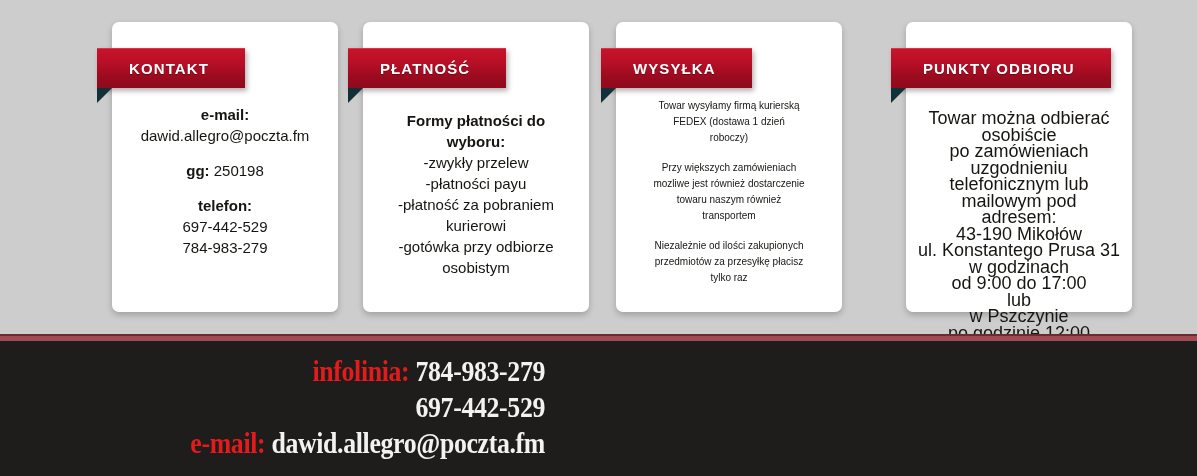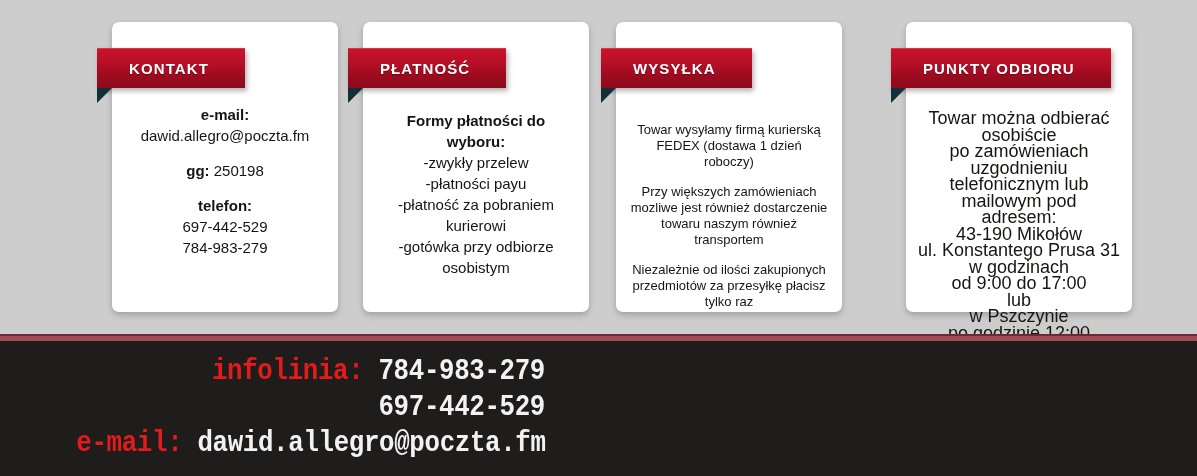--- a/index.html
+++ b/index.html
@@ -88,21 +88,21 @@
     color: #171511;
     font-size: 14.5px;
     line-height: 18px;
   }
   .card-body .line { display: block; }
   .card-body .bold { font-weight: bold; }
   .card-body .spacer { display: block; height: 14px; }
 
   .c1 .card-body { font-size: 15px; line-height: 21px; }
   .c2 .card-body { font-size: 15px; line-height: 21px; top: 88px; }
-  .c3 .card-body { font-size: 13px; line-height: 16px; top: 100px; }
+  .c3 .card-body { font-size: 10px; line-height: 16px; top: 76px; }
   .c4 .card-body { font-size: 18px; line-height: 16.5px; top: 88px; }
 
   
   #divider {
     position: absolute;
     left: 0;
     top: 334px;
     width: 1197px;
     height: 7px;
     background: #9f4a55;
@@ -118,21 +118,21 @@
     height: 135px;
     background: #1f1c1c;
   }
 
   #footer-contact {
     position: absolute;
     left: 0;
     top: 12px;
     width: 545px;
     text-align: right;
-    font-family: Liberation Mono, monospace;
+    font-family: Liberation Serif, serif;
   }
   #footer-contact .frow {
     display: block;
     white-space: nowrap;
     font-size: 30px;
     font-weight: bold;
     line-height: 36px;
     letter-spacing: -0.4px;
     transform: scaleX(0.86);
     transform-origin: right center;

